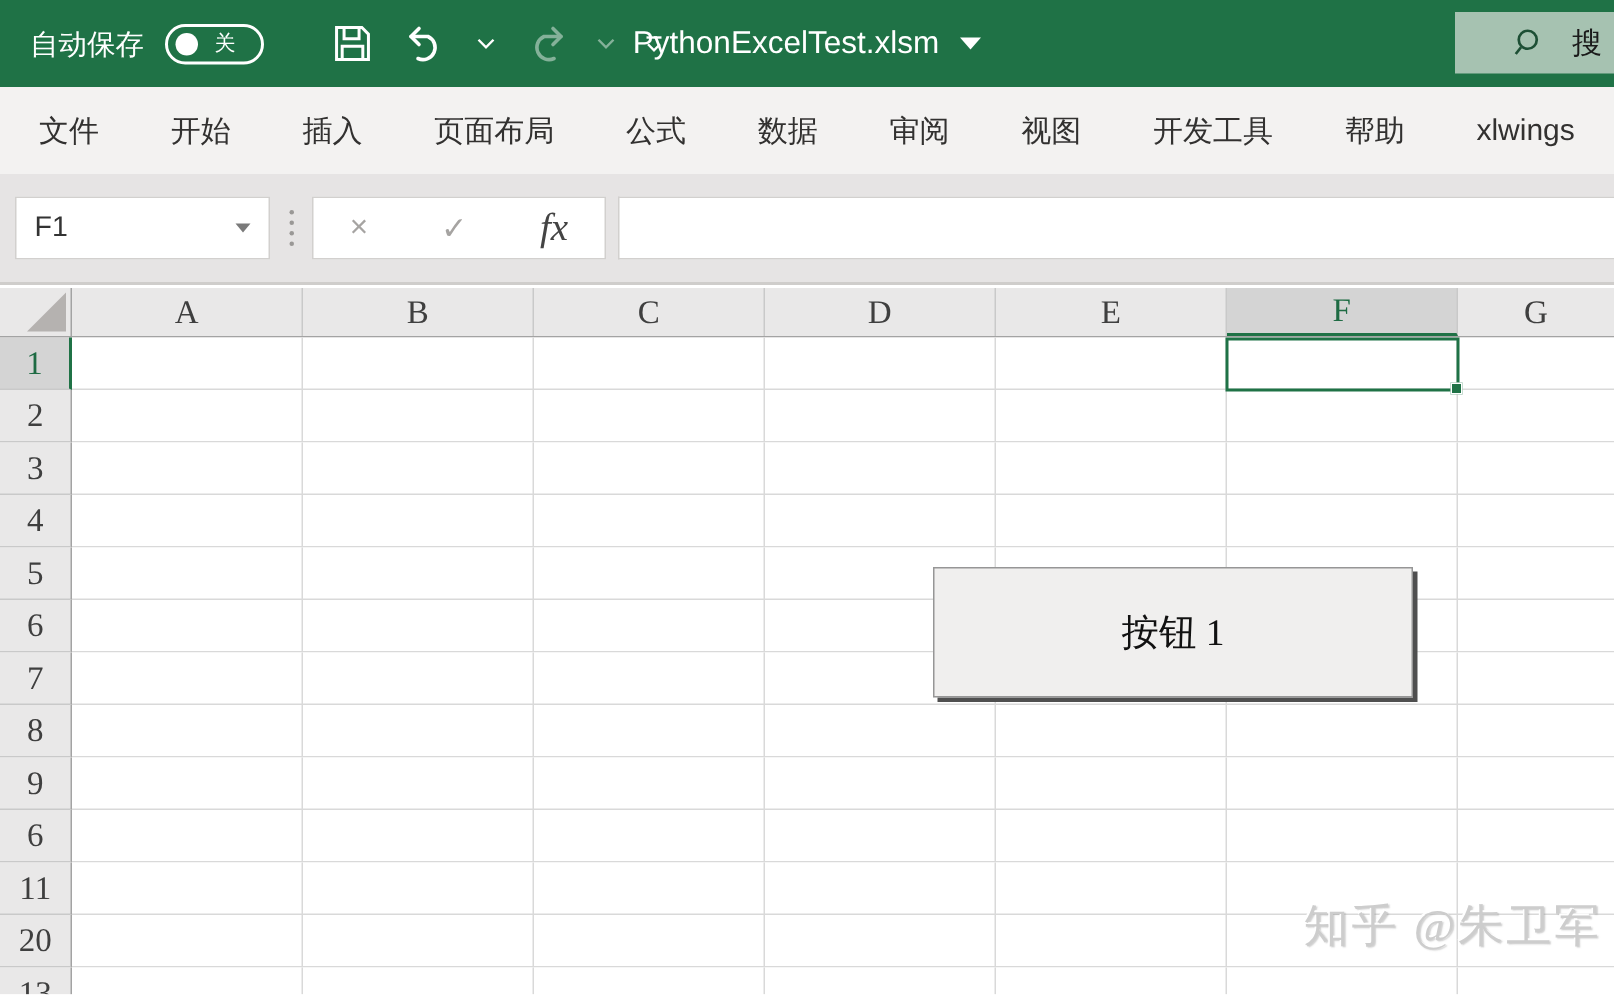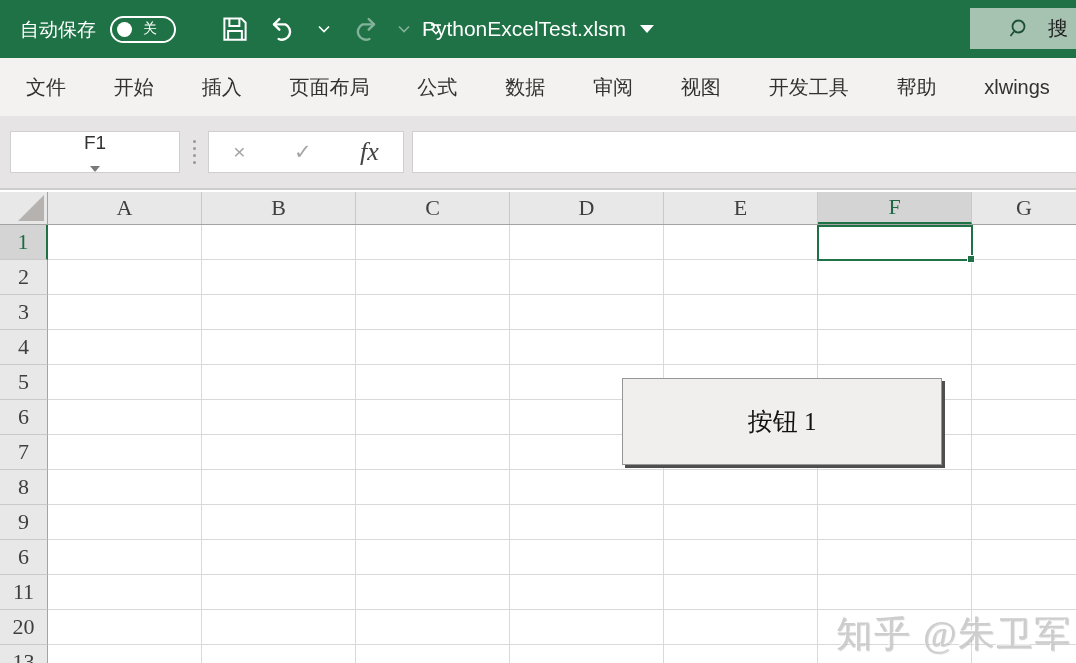--- a/index.html
+++ b/index.html
@@ -34,21 +34,21 @@
              background:#f3f2f1; display:flex; align-items:center;
              justify-content:space-between; padding:0 26px;gap:24px; }
   .mtab { font-size:20px; color:#323130; white-space:nowrap; cursor:pointer; }
 
   
   .fband { position:absolute; left:0; top:116px; width:1076px; height:74px;
            background:#e6e4e4; border-bottom:2px solid #cfcdcb;
            display:flex; align-items:center; }
   .namebox { width:170px; height:42px; background:#fff; border:1px solid #d2d0ce;
              margin-left:10px; display:flex; align-items:center; justify-content:space-between;
-             padding:0 12px; cursor:pointer;flex-direction:column; }
+             padding:0 12px; cursor:pointer; }
   .namebox .nval { font-size:19px; color:#333; }
   .nb-arrow { width:0; height:0; border-left:5px solid transparent; border-right:5px solid transparent;
               border-top:6px solid #7a7a7a; }
   .dots { width:28px; display:flex; flex-direction:column; align-items:center; gap:4px; cursor:col-resize; }
   .dots i { width:3px; height:3px; border-radius:50%; background:#9a9896; }
   .fxbox { width:196px; height:42px; background:#fff; border:1px solid #d2d0ce;
            display:flex; align-items:center; justify-content:space-around; }
   .fxbox .fbtn { font-size:21px; color:#a6a4a2; cursor:pointer; }
   .fxbox .fx { font-family:"Liberation Serif", serif; font-style:italic; font-size:26px;
                color:#444; cursor:pointer; }
@@ -83,24 +83,24 @@
                 background:#1f7246; border:1px solid #fff; cursor:crosshair; }
 
   
   .macrobtn { position:absolute; left:622px; top:186px; width:320px; height:87px;
               background:#f0efee; border:1px solid #969696;
               box-shadow:3px 3px 0 #4f4f4f;
               display:flex; align-items:center; justify-content:center;
               font-family:"Liberation Serif", serif; font-size:25px; color:#111; cursor:pointer; }
 
   
-  .watermark { position:absolute; left:836px; top:405px;
-               font-family:"Liberation Serif", serif; font-size:36px; letter-spacing:2px;
+  .watermark { position:absolute; left:869px; top:405px;
+               font-family:"Liberation Serif", serif; font-size:30px; letter-spacing:2px;
                color:#cdcdcd; text-shadow:-1px -1px 0 #ffffff, 1px 1px 1px rgba(150,150,150,.45);
-               pointer-events:none;margin-top:13px; }
+               pointer-events:none; }
 </style>
 </head>
 <body>
 
 <div class="screen">
 
   <div class="titlebar">
     <div class="autosave">
       <span>自动保存</span>
       <span class="toggle">

